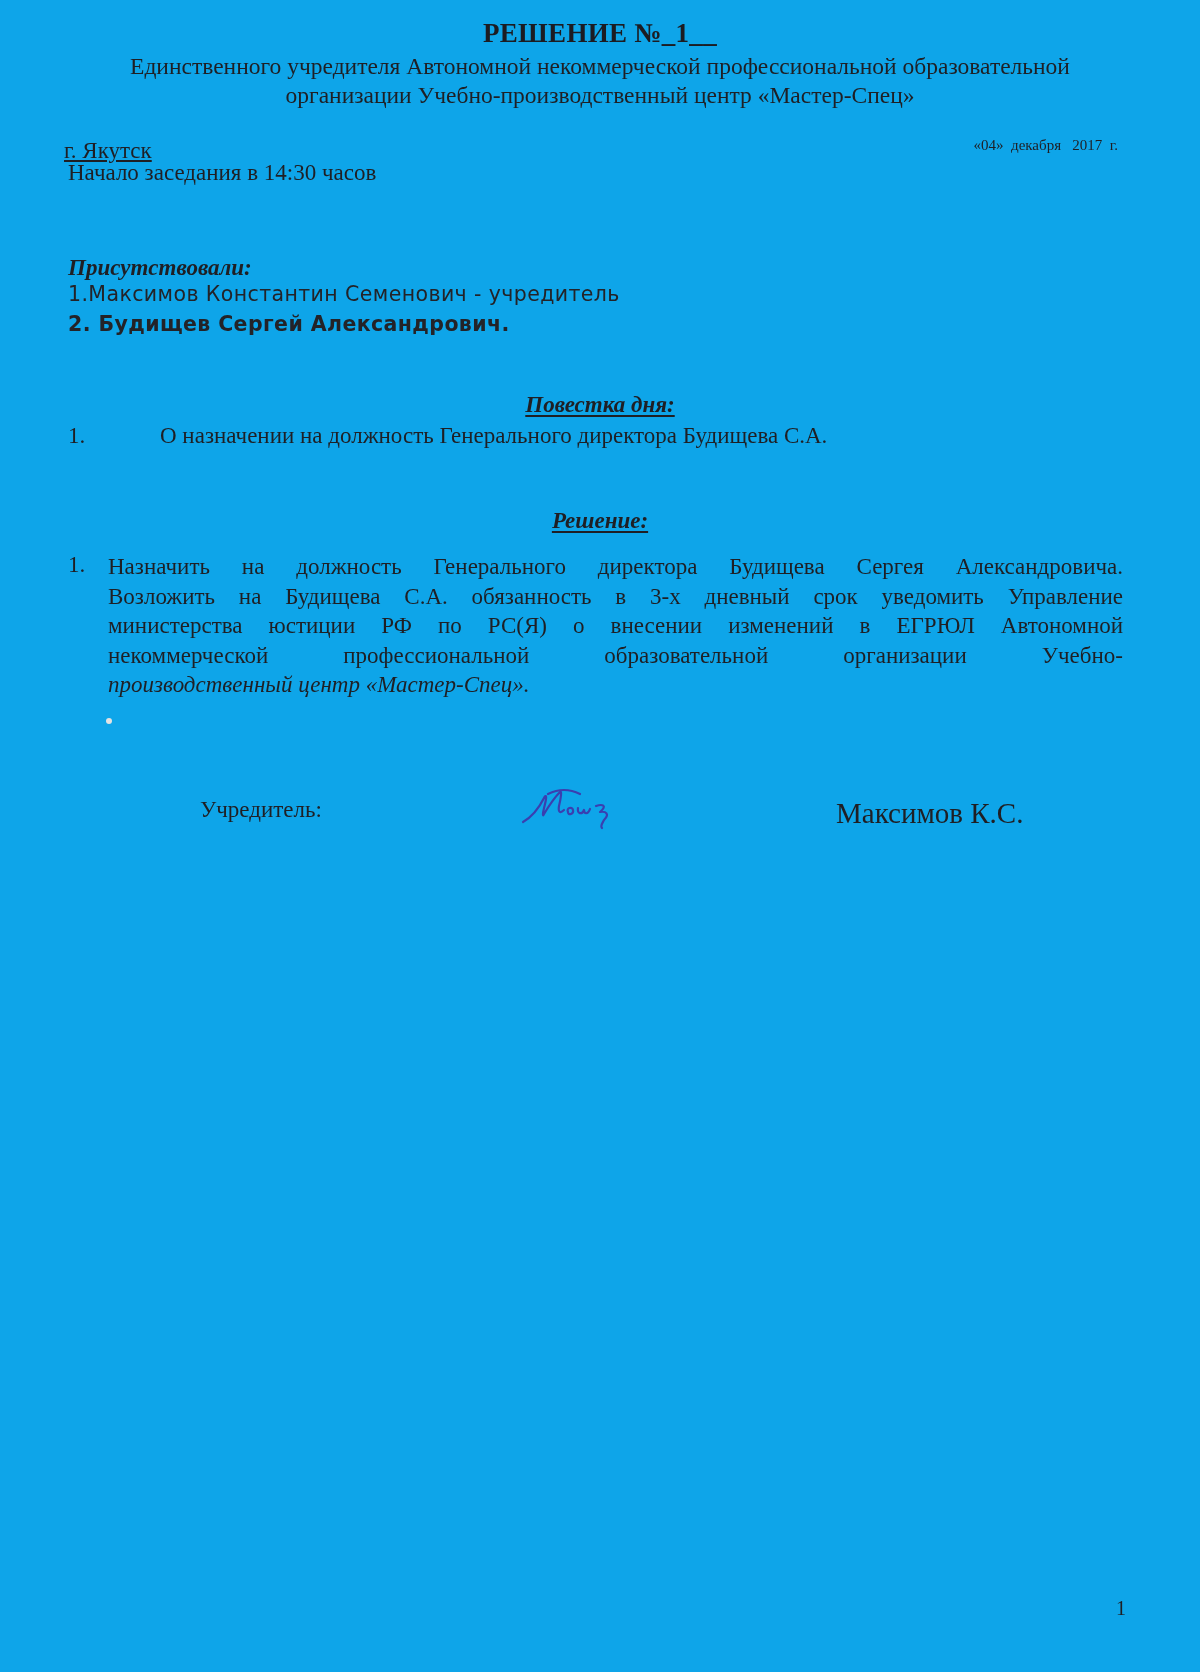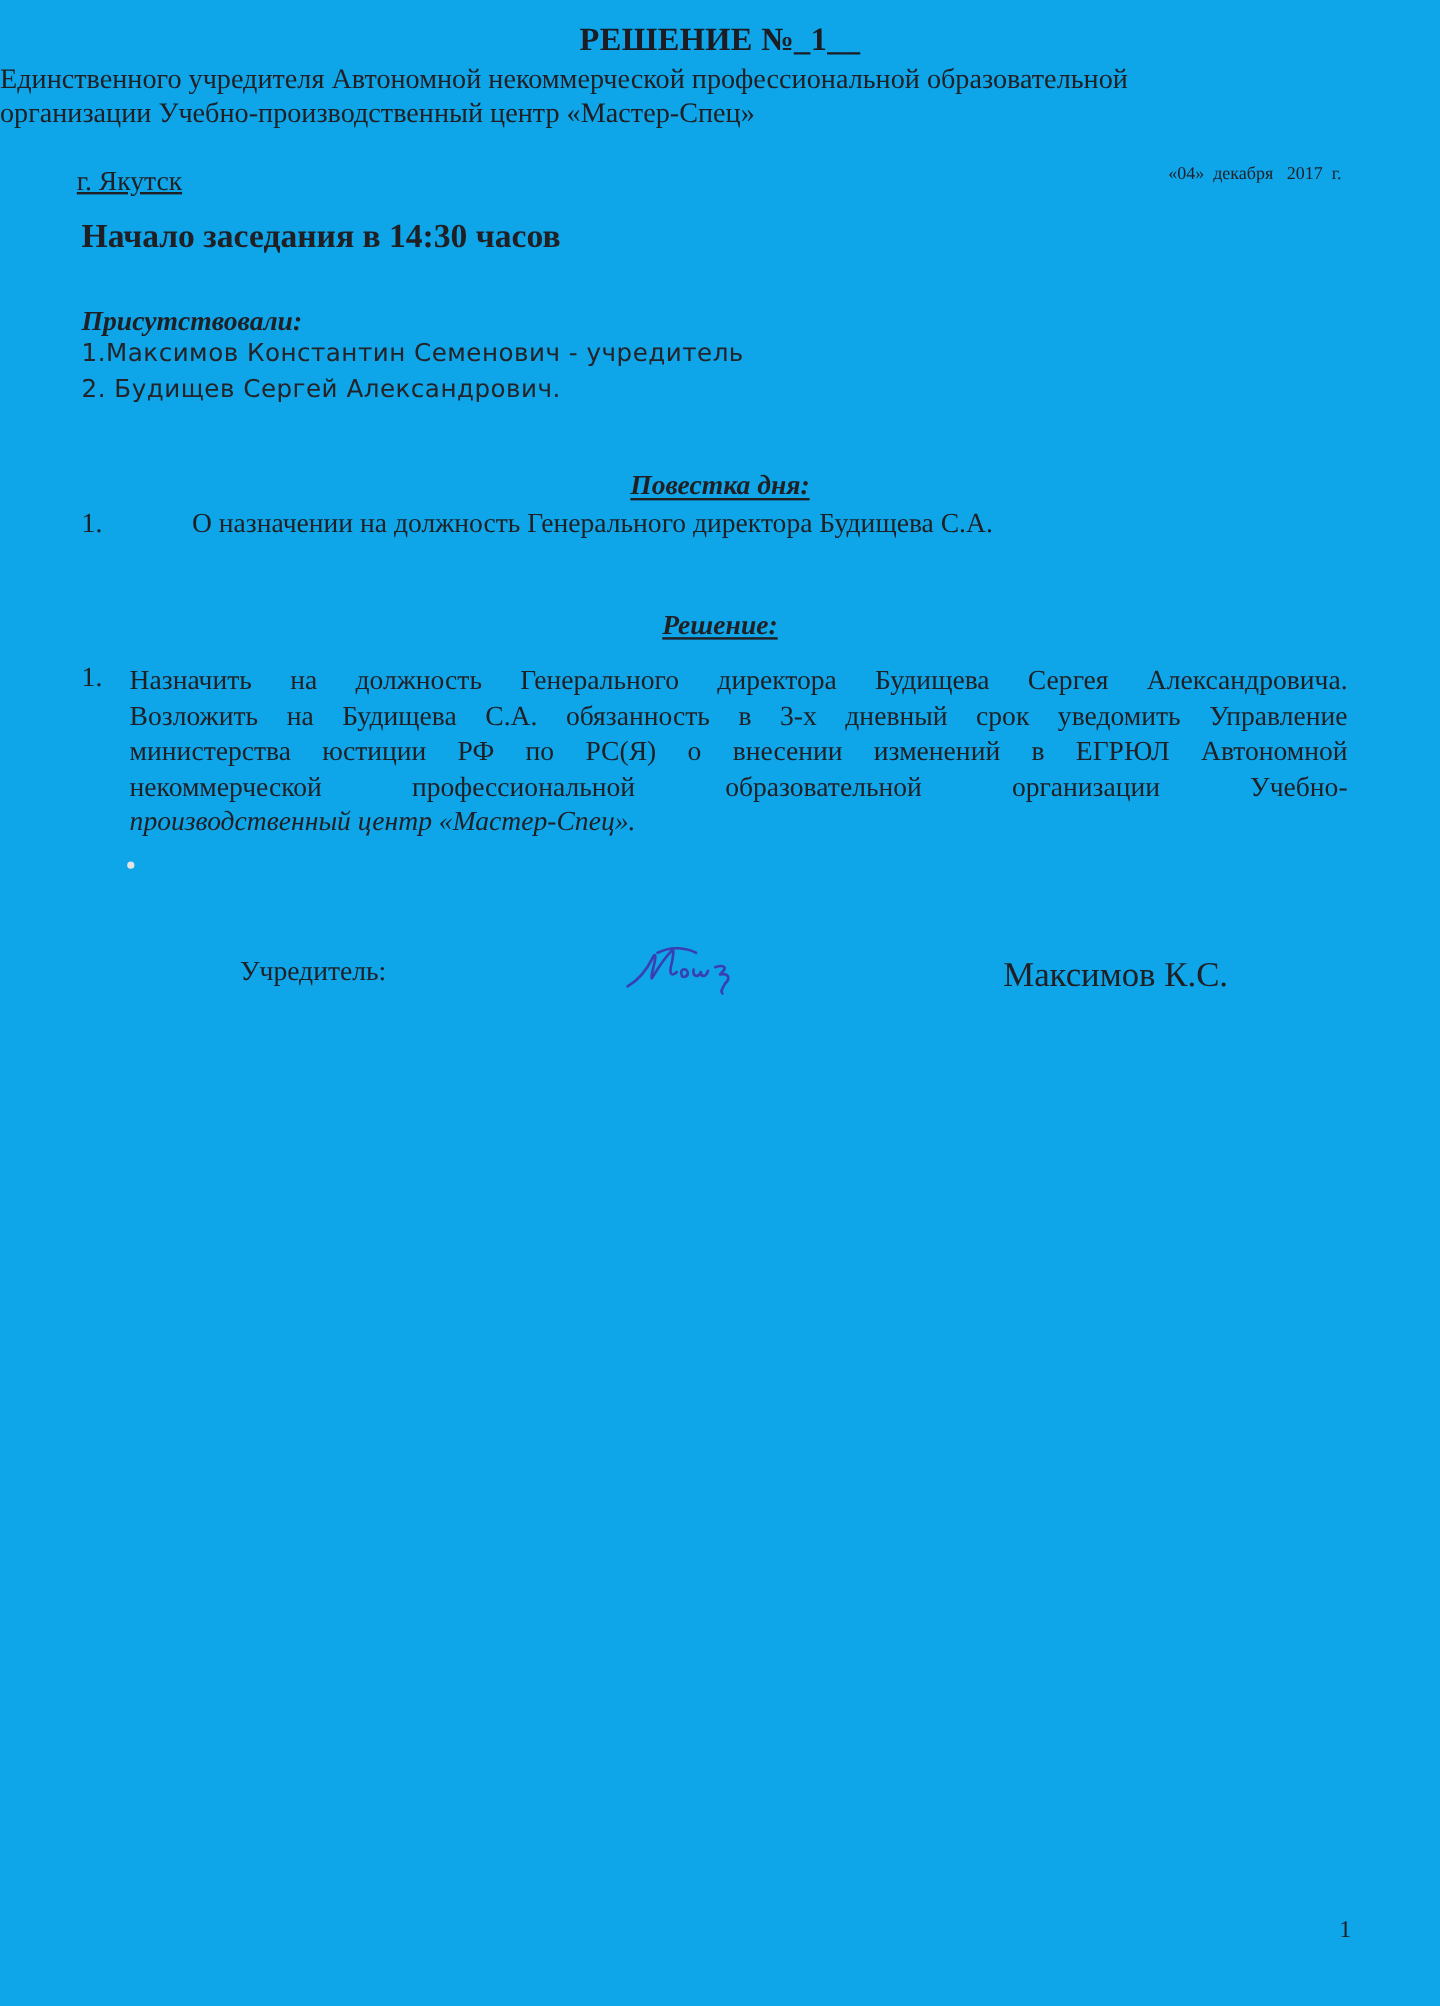--- a/index.html
+++ b/index.html
@@ -28,45 +28,46 @@
       left: 0; width: 1200px;
       top: 18px;
       text-align: center;
       font-weight: bold;
       font-size: 27px;
       letter-spacing: 0.3px;
       color: #1c1c22;
     }
     .subtitle {
       left: 0; width: 1200px;
+      text-align: center;
       font-size: 23.5px;
       line-height: 29px;
     }
     .subtitle.l1 { top: 52px; }
     .subtitle.l2 { top: 81px; }
 
     .city { left: 64px; top: 138px; font-size: 23px; text-decoration: underline; }
     .date { right: 82px; top: 137px; font-size: 15px; white-space: pre; }
-    .start { left: 68px; top: 182px; font-size: 28px; font-weight: bold; }
+    .start { left: 68px; top: 160px; font-size: 23px; }
 
     .present-label {
       left: 68px; top: 255px;
       font-size: 23px;
       font-weight: bold;
       font-style: italic;
     }
     .present-item {
       left: 68px;
       font-family: "DejaVu Sans", sans-serif;
       font-size: 20.5px;
       letter-spacing: 0.4px;
       color: #232328;
     }
     .present-item.i1 { top: 282px; }
-    .present-item.i2 { top: 312px; }
+    .present-item.i2 { top: 312px; font-weight: bold; }
 
     .section-head {
       left: 0; width: 1200px;
       text-align: center;
       font-size: 23px;
       font-weight: bold;
       font-style: italic;
     }
     .section-head span {
       text-decoration: underline;

